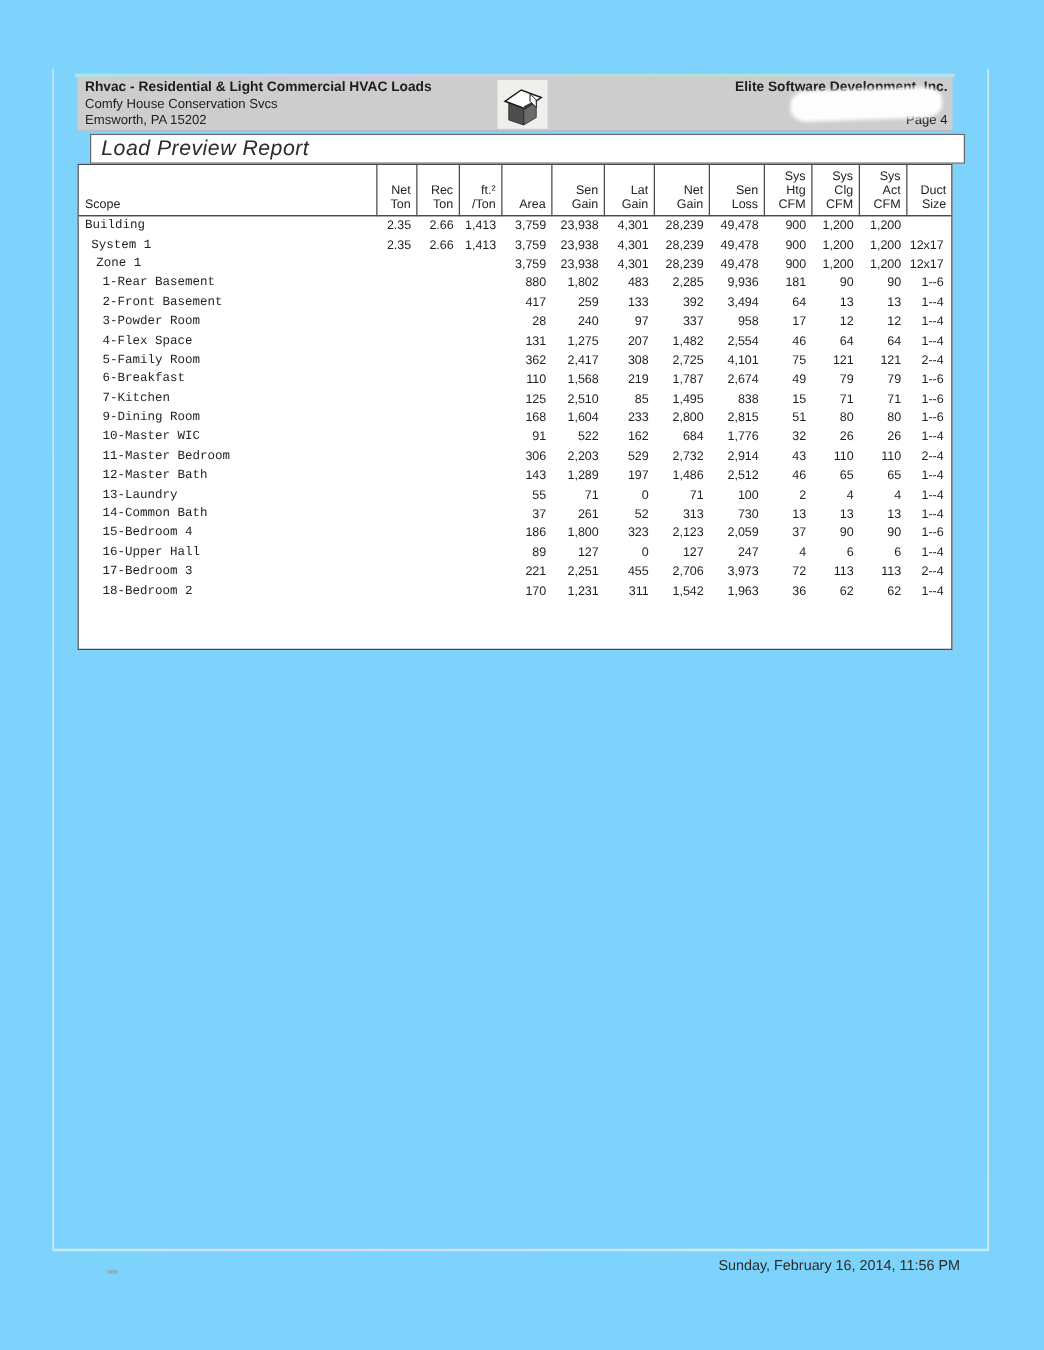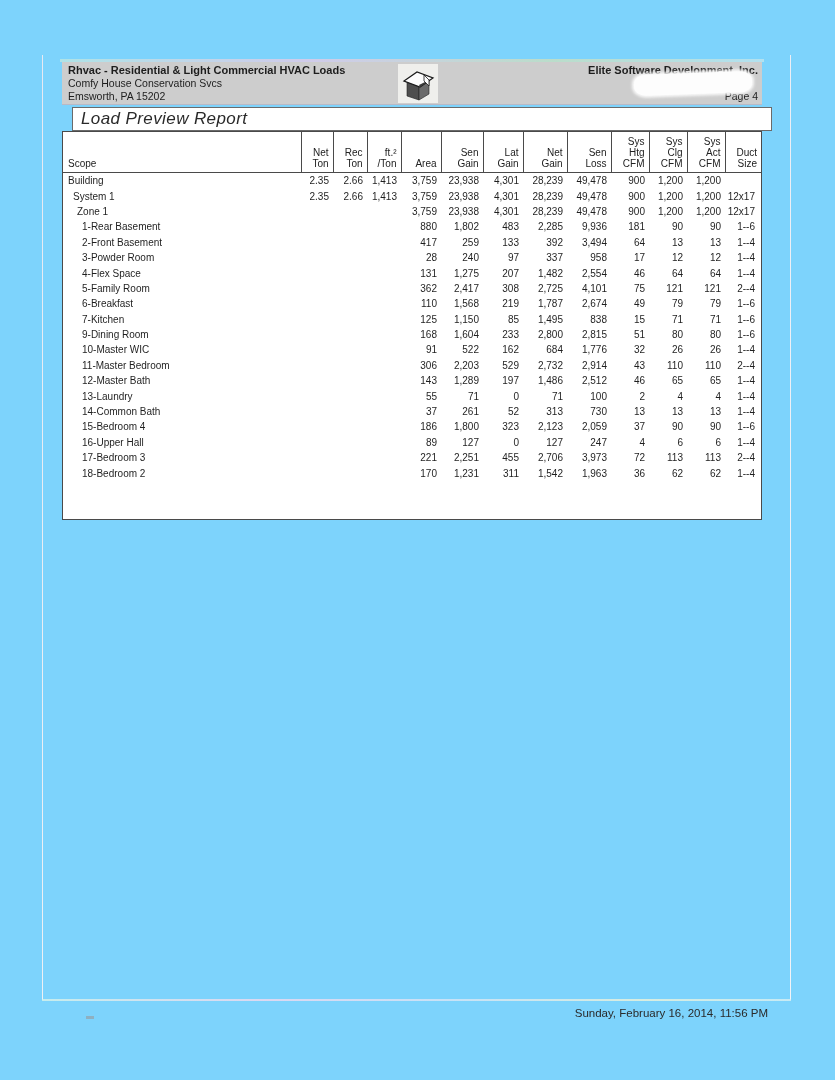--- a/index.html
+++ b/index.html
@@ -63,21 +63,21 @@
     padding:3px 4px 3px 2px;height:34px;
     white-space:pre-line;color:#222;
   }
   thead th.scope-h{text-align:left;padding-left:5px;border-left:none;}
   thead th:last-child{border-right:none;}
   tbody td{
     font-size:10px;height:15.4px;padding:0 4px 0 0;
     text-align:right;white-space:nowrap;color:#1f1f1f;
     overflow:hidden;
   }
-  tbody td.scope{text-align:left;padding-right:0;}
+  tbody td.scope{text-align:left;padding-right:0;font-family:Liberation Mono, monospace;}
   tbody td.duct{padding-right:6px;margin-top:12px;}
   .ind0{padding-left:5px;}
   .ind1{padding-left:10px;}
   .ind2{padding-left:14px;}
   .ind3{padding-left:19px;}
 
   
   .footer-date{
     position:absolute;top:1007px;right:67px;
     font-size:11.5px;color:#2a2a2a;
@@ -304,21 +304,21 @@
             <td class="num">79</td>
             <td class="num">79</td>
             <td class="duct">1--6</td>
           </tr>
           <tr>
             <td class="scope ind3">7-Kitchen</td>
             <td class="num"></td>
             <td class="num"></td>
             <td class="num"></td>
             <td class="num">125</td>
-            <td class="num">1,150</td>
+            <td class="num">2,510</td>
             <td class="num">85</td>
             <td class="num">1,495</td>
             <td class="num">838</td>
             <td class="num">15</td>
             <td class="num">71</td>
             <td class="num">71</td>
             <td class="duct">1--6</td>
           </tr>
           <tr>
             <td class="scope ind3">9-Dining Room</td>

